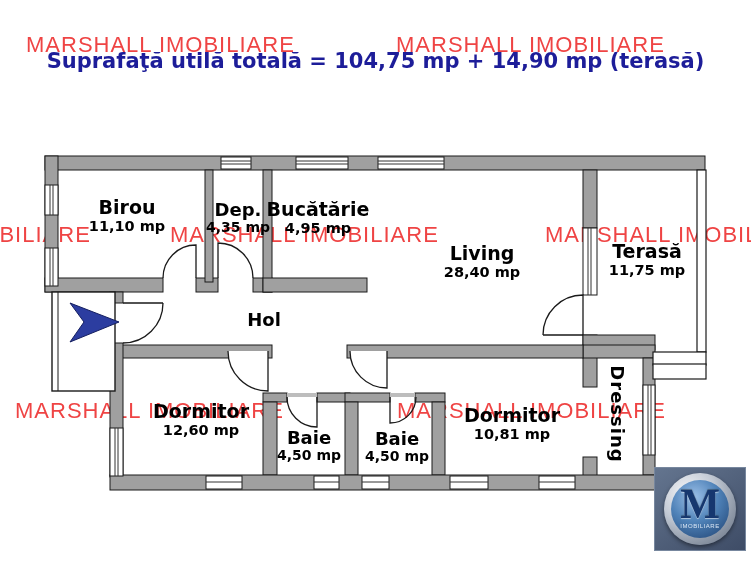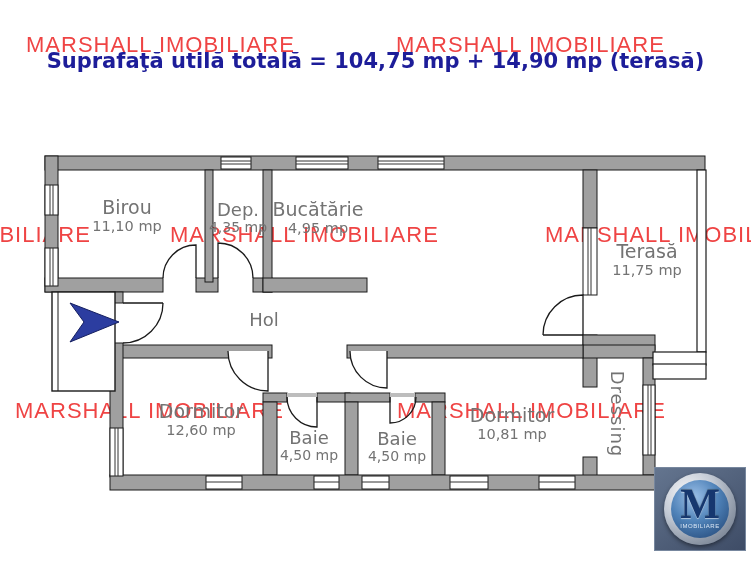--- a/index.html
+++ b/index.html
@@ -4,21 +4,21 @@
 <style>
   html,body{margin:0;padding:0;background:#ffffff;}
   #stage{position:relative;width:751px;height:563px;background:#ffffff;overflow:hidden;
          font-family:"DejaVu Sans",sans-serif;}
   .wm{position:absolute;color:#ef4444;font-size:22px;font-weight:normal;white-space:nowrap;
       letter-spacing:1px;z-index:1;font-family:"Liberation Sans",sans-serif;}
   #plan-svg{position:absolute;left:0;top:0;z-index:2;}
   .title{position:absolute;top:49px;left:0;width:751px;text-align:center;z-index:3;
          font-size:21px;font-weight:bold;color:#1d1d99;}
   .room-label{position:absolute;transform:translate(-50%,-50%);text-align:center;z-index:3;
-              color:#737373;font-weight:normal;line-height:1.12;white-space:nowrap;}
+              color:#000000;font-weight:bold;line-height:1.12;white-space:nowrap;}
   .room-label .nm{display:block;font-size:19px;}
   .room-label .ar{display:block;font-size:14.5px;}
   .room-label.small .nm{font-size:18px;}
   .room-label.small .ar{font-size:14px;}
   .vertical{writing-mode:vertical-rl;transform:translate(-50%,-50%);}
   .vertical .nm{font-size:18px;letter-spacing:1px;}
   
   .logo{position:absolute;left:654px;top:467px;width:92px;height:84px;z-index:4;
         background:linear-gradient(145deg,#64758f,#3e4c66);border:1px solid #77879e;box-sizing:border-box;}
   .logo-badge{position:absolute;left:50%;top:50%;transform:translate(-50%,-50%);width:72px;height:72px;
@@ -159,20 +159,24 @@
     <span class="ar">11,10 mp</span>
   </div>
   <div class="room-label small" style="left:238px;top:218px;">
     <span class="nm">Dep.</span>
     <span class="ar">4,35 mp</span>
   </div>
   <div class="room-label" style="left:318px;top:218px;">
     <span class="nm">Bucătărie</span>
     <span class="ar">4,95 mp</span>
   </div>
+  <div class="room-label" style="left:482px;top:262px;">
+    <span class="nm">Living</span>
+    <span class="ar">28,40 mp</span>
+  </div>
   <div class="room-label" style="left:647px;top:260px;">
     <span class="nm">Terasă</span>
     <span class="ar">11,75 mp</span>
   </div>
   <div class="room-label" style="left:264px;top:320px;">
     <span class="nm" style="font-size:18px;">Hol</span>
   </div>
   <div class="room-label" style="left:201px;top:420px;">
     <span class="nm">Dormitor</span>
     <span class="ar">12,60 mp</span>

